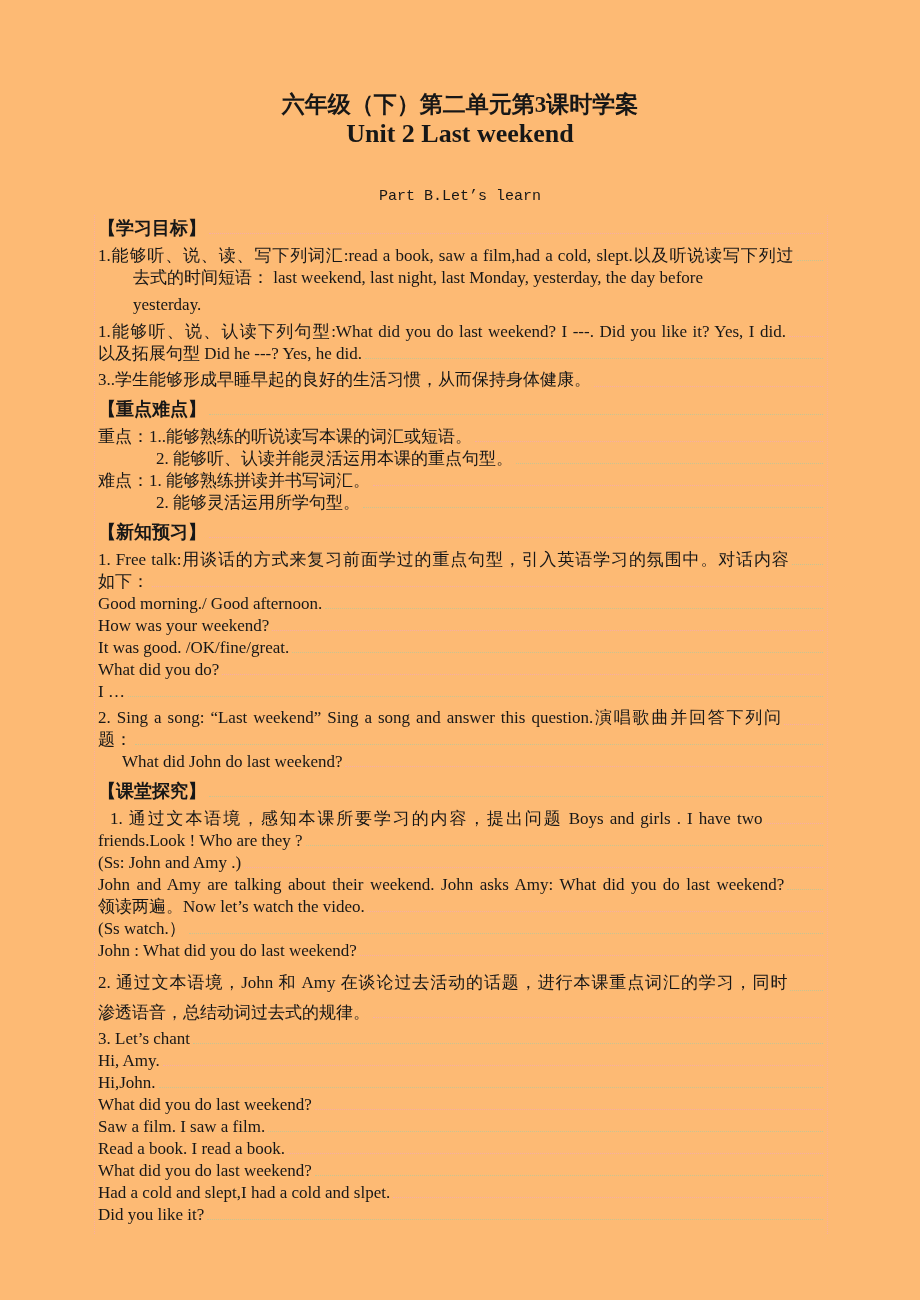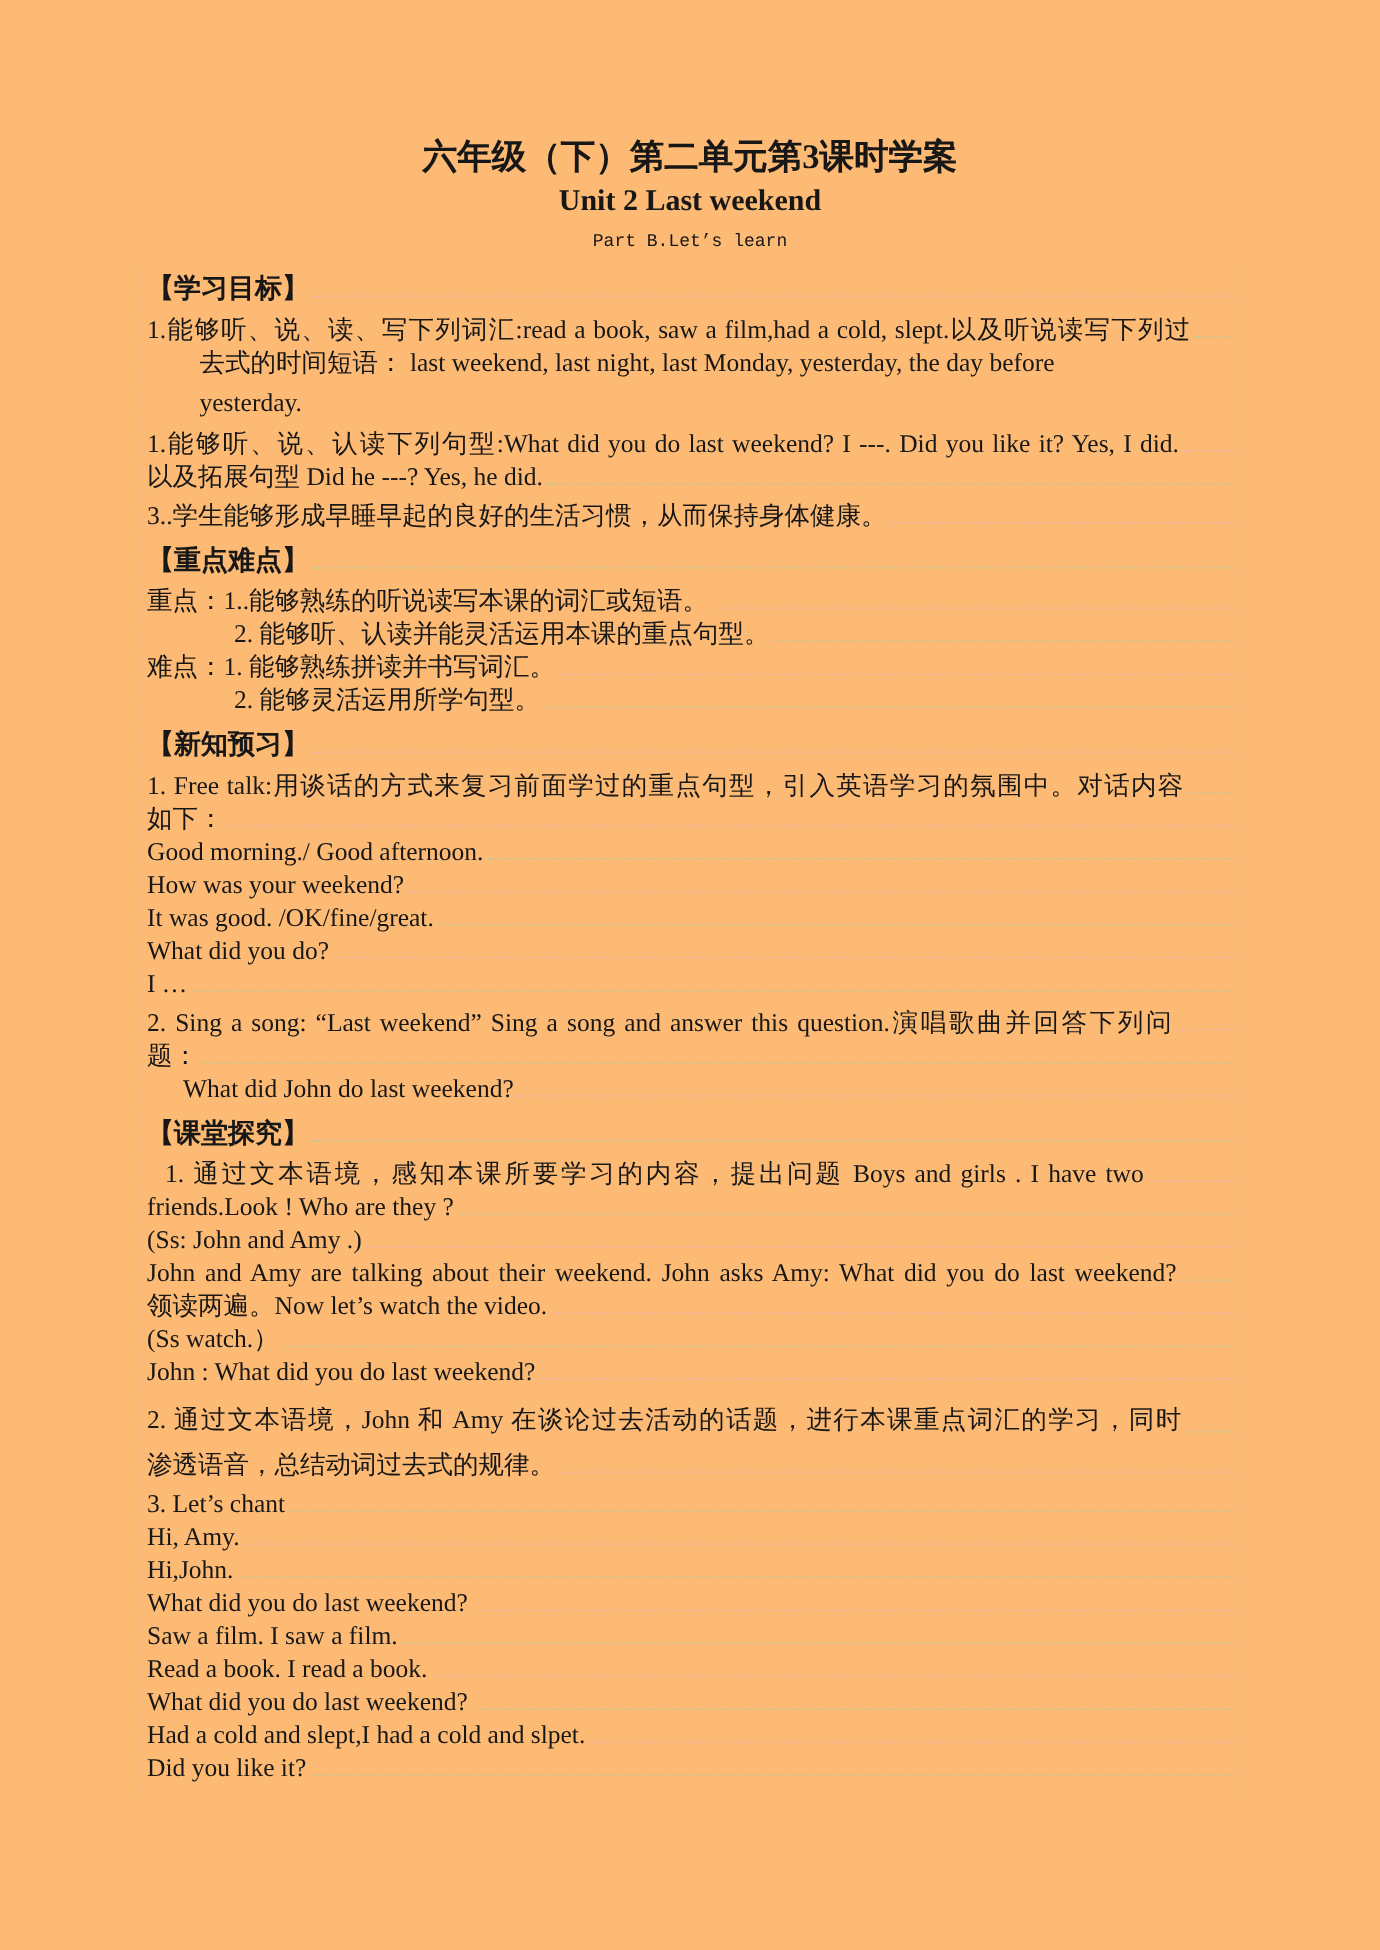--- a/index.html
+++ b/index.html
@@ -11,25 +11,26 @@
     overflow:hidden;
     box-sizing:border-box;
     padding-top:90px;
   }
   .title-block{ text-align:center; }
   .doc-title{
     font-size:23px;font-weight:bold;line-height:30px;
     font-family:"Liberation Serif","DejaVu Serif",serif;
   }
   .doc-subtitle{
-    font-size:20px;font-weight:bold;line-height:28px;
+    font-size:26px;font-weight:bold;line-height:28px;
   }
   .doc-part{
-    font-size:12px;line-height:26px;
+    font-size:15px;line-height:26px;
     font-family:"Liberation Mono","DejaVu Sans Mono",monospace;
+    margin-top:36px;
   }
   .content{
     margin:2px 92px 0 94px;
     border-left:1px dotted rgba(244,164,198,.55);
     border-right:1px dotted rgba(244,164,198,.55);
     padding:0 4px 8px 3px;
     font-size:17px;
   }
   .row{
     display:flex;
@@ -54,21 +55,21 @@
     font-size:18px;font-weight:bold;line-height:27px;
     font-family:"Liberation Sans","DejaVu Sans",sans-serif;
   }
   .row.just .txt{
     flex:1 1 auto;
     text-align:justify;
     text-align-last:justify;
   }
   .row.loose{ line-height:30px; min-height:30px; }
   .row.loose .fill{ margin-bottom:7px; }
-  .mt4{ margin-top:4px; }
+  .mt4{ margin-top:4px;align-items:flex-end; }
   .mt6{ margin-top:6px;align-items:flex-end; }
   .ind12 .txt{ padding-left:12px; }
   .ind24{ padding-left:24px; }
   .ind32{ padding-left:32px;flex-direction:column; }
   .ind58{ padding-left:58px; }
 </style>
 </head>
 <body>
 
 <div class="page">

